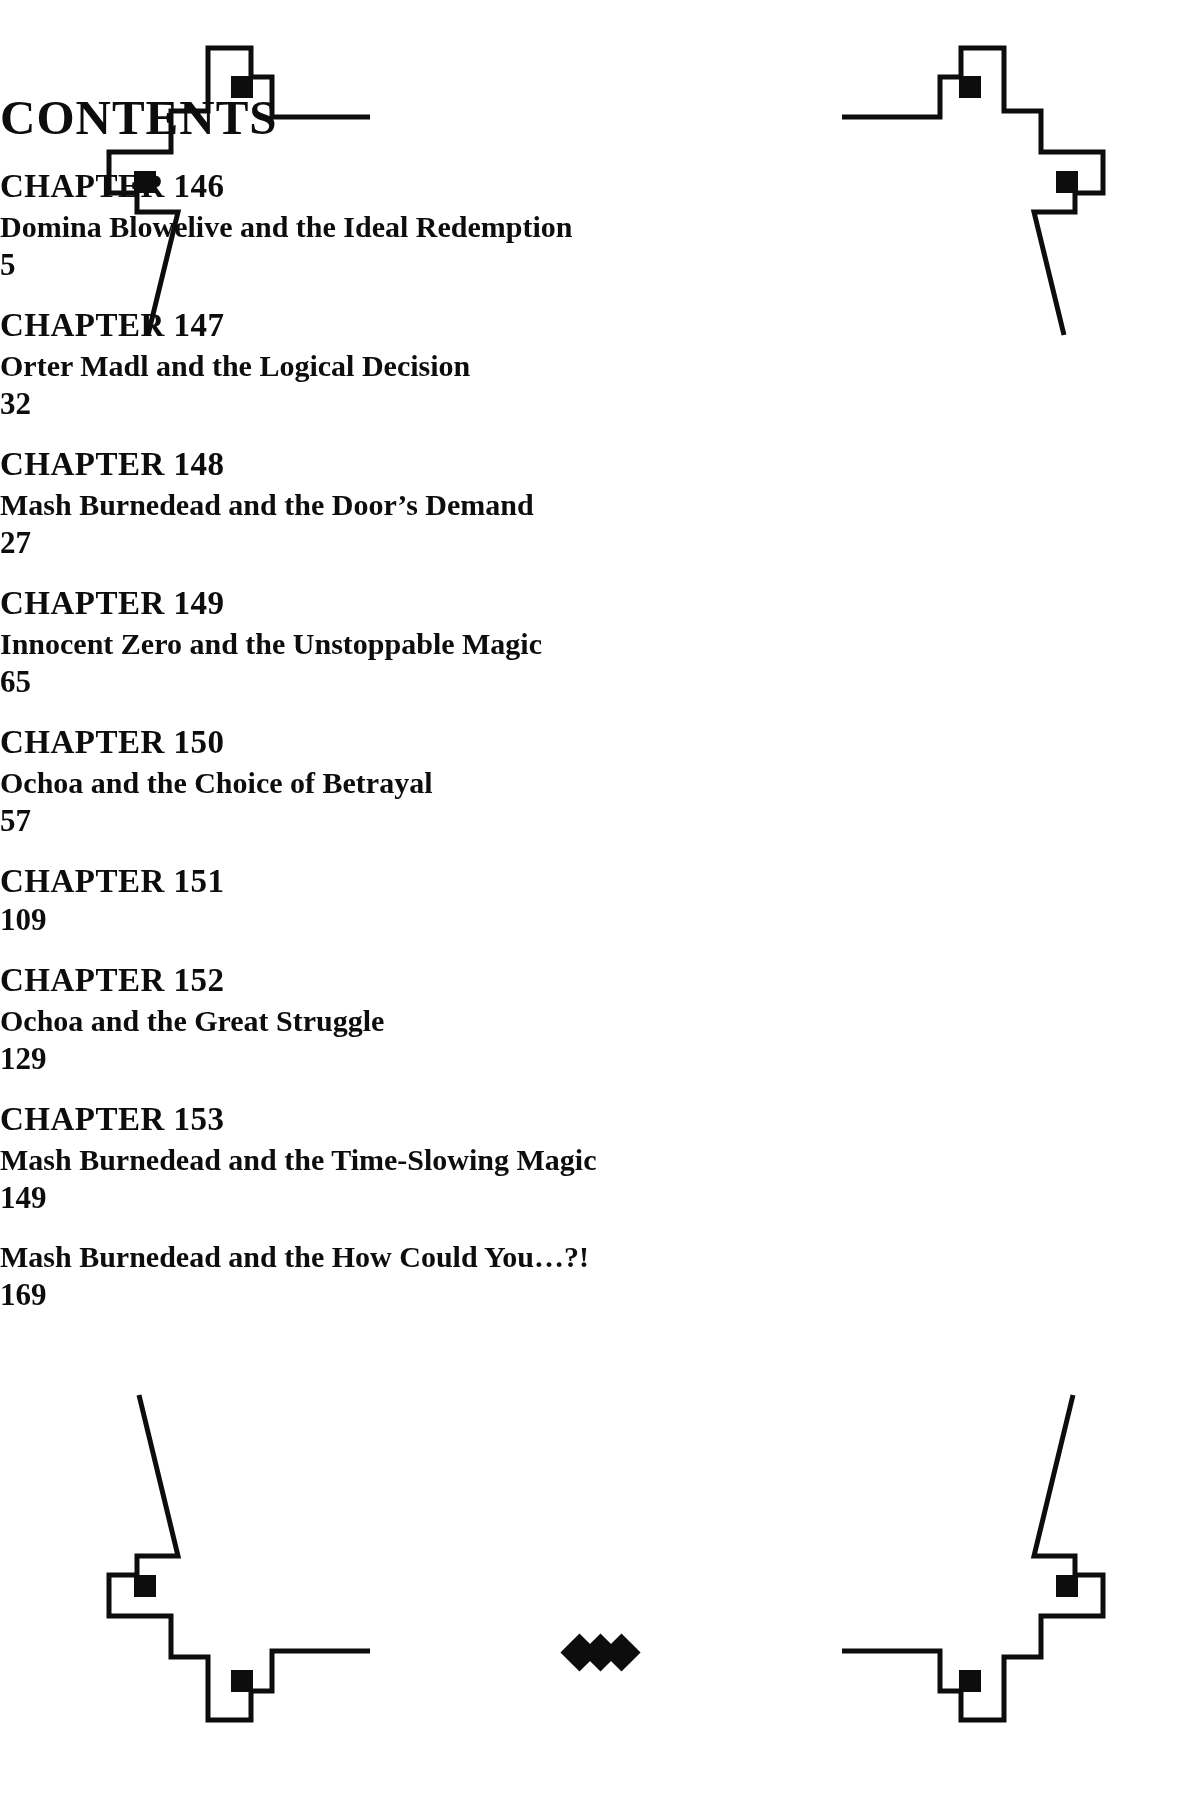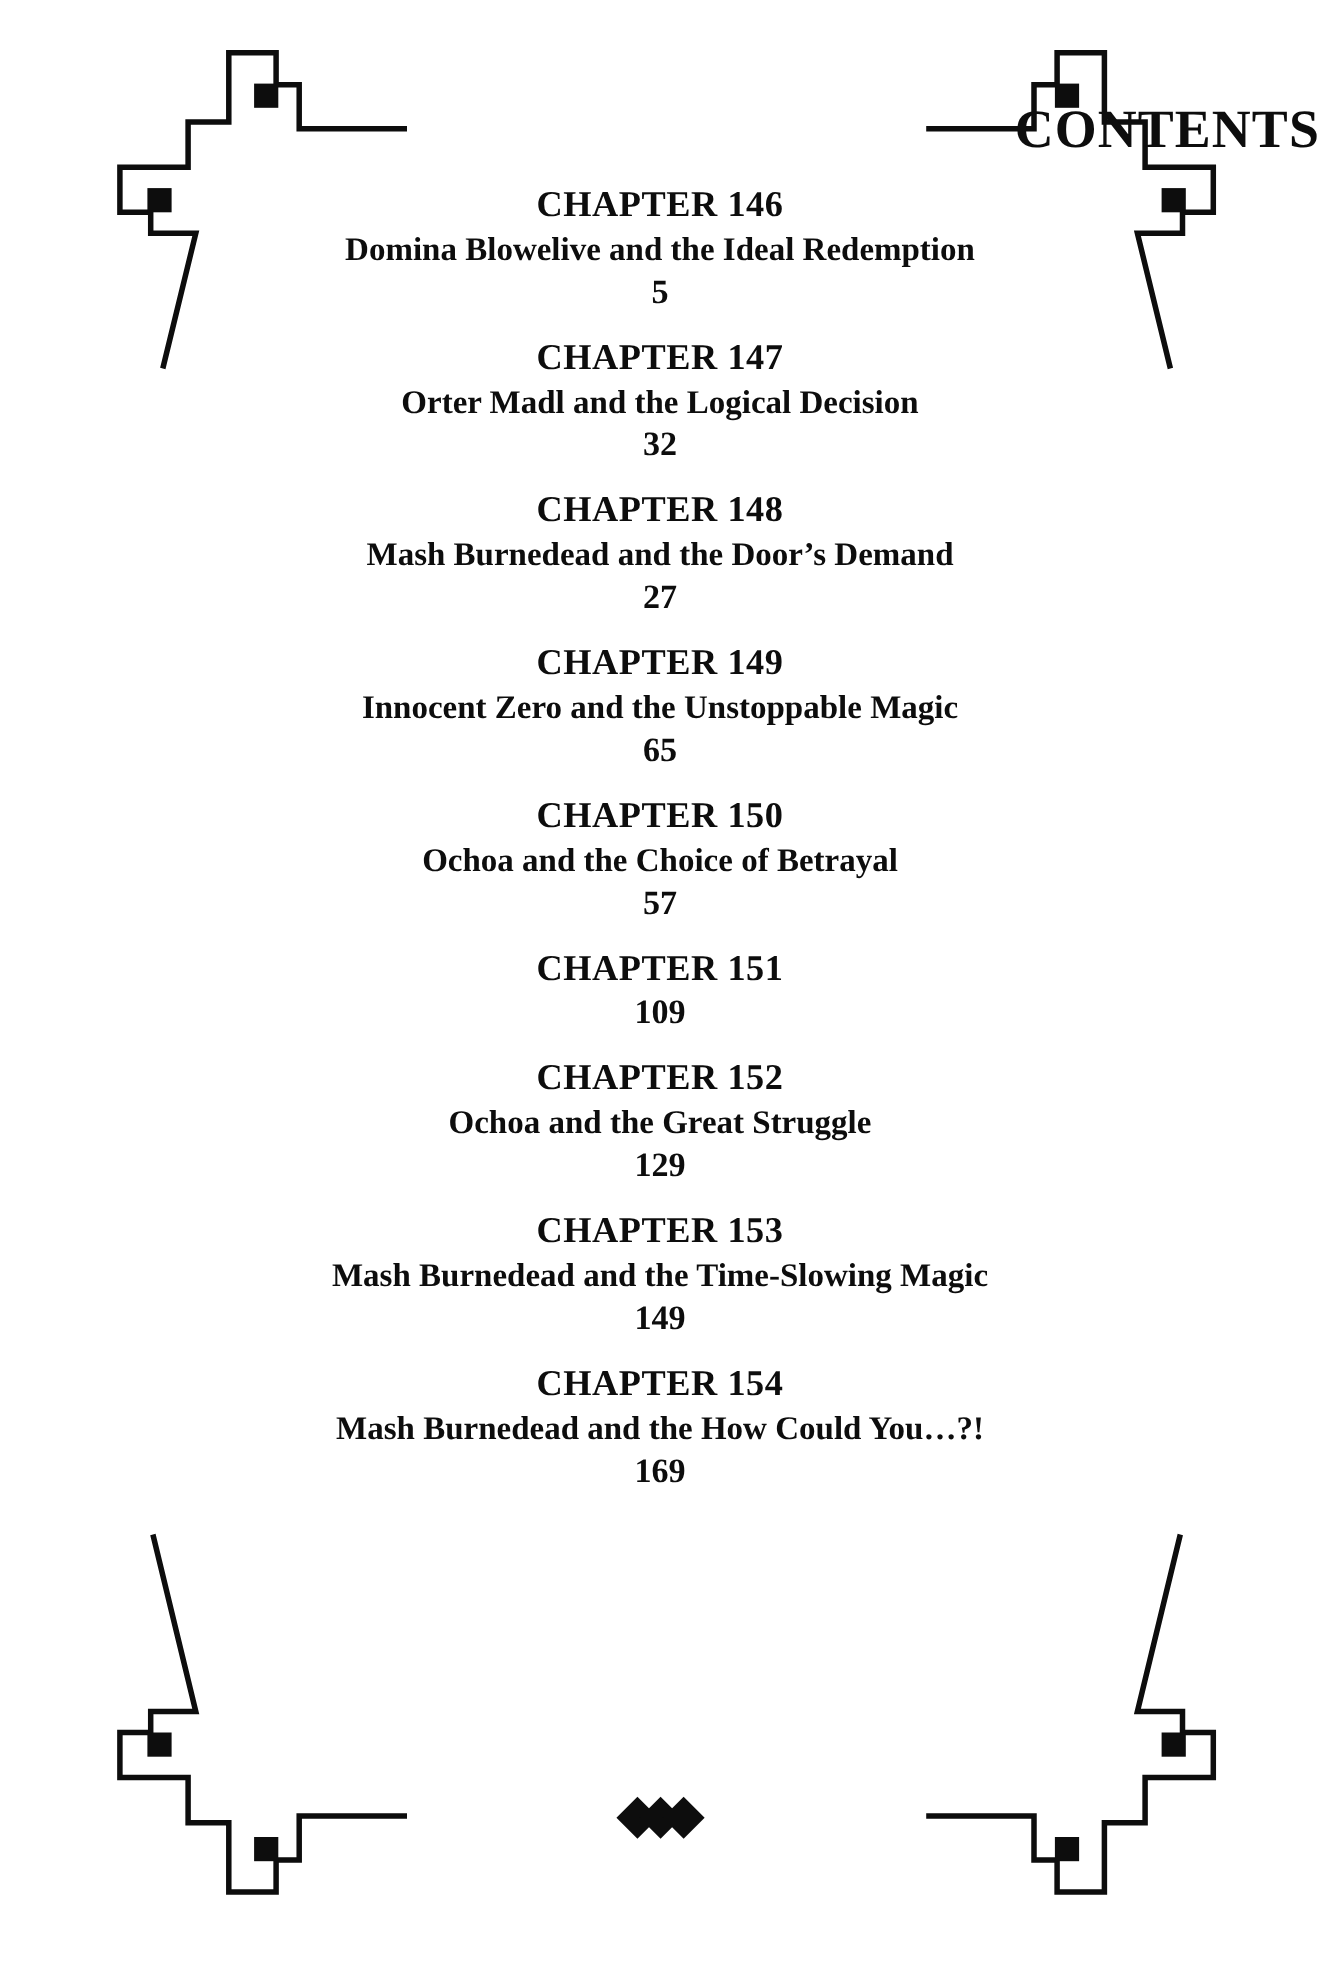--- a/index.html
+++ b/index.html
@@ -8,28 +8,28 @@
     background:#ffffff;
     font-family:"Liberation Serif", serif;
     color:#0d0d0d;
     position:relative;
     overflow:hidden;
   }
   .page { position:absolute; inset:0; }
 
   .page-title {
     position:absolute; top:92px; left:0; width:100%;
-    text-align:right;
+    text-align:left;
     font-size:49px; font-weight:700; line-height:52px;
     letter-spacing:1px;
   }
 
   .toc {
     position:absolute; top:165px; left:0; width:100%;
-    text-align:center;
+    text-align:left;
   }
   .toc-entry { margin:0 0 21px 0; }
   .entry-chapter {
     font-size:33px; font-weight:700; line-height:42px;
     letter-spacing:0.5px;
   }
   .entry-title {
     font-size:30px; font-weight:700; line-height:40px;
   }
   .entry-page {
@@ -135,21 +135,20 @@
       <div class="entry-page">129</div>
     </div>
 
     <div class="toc-entry">
       <div class="entry-chapter">CHAPTER 153</div>
       <div class="entry-title">Mash Burnedead and the Time-Slowing Magic</div>
       <div class="entry-page">149</div>
     </div>
 
     <div class="toc-entry">
-      <div class="entry-chapter">CHAPTER 154</div>
       <div class="entry-title">Mash Burnedead and the How Could You…?!</div>
       <div class="entry-page">169</div>
     </div>
 
   </div>
 
   <div class="divider">
     <span class="diamond"></span>
     <span class="diamond"></span>
     <span class="diamond"></span>

